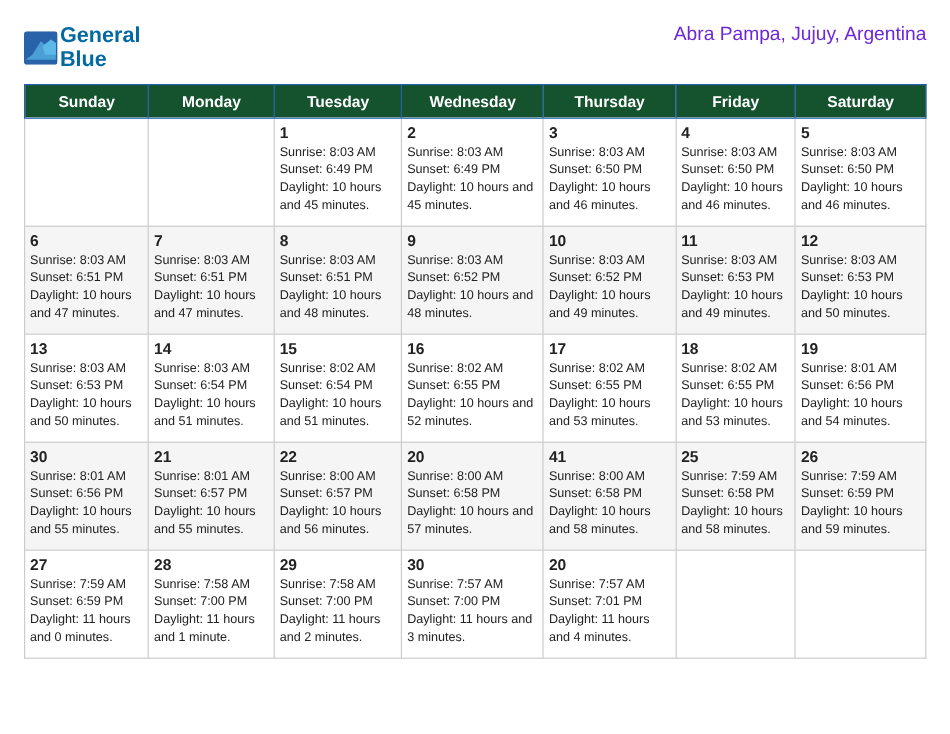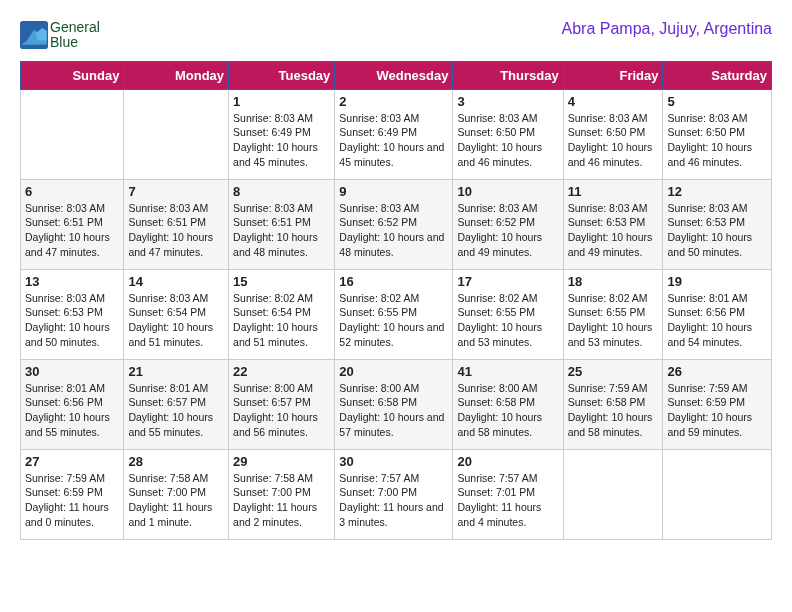--- a/index.html
+++ b/index.html
@@ -14,23 +14,23 @@
       display: flex;
       justify-content: space-between;
       align-items: flex-start;
       margin-bottom: 10px;
     }
     .logo {
       display: flex;
       align-items: center;
     }
     .logo-text {
-      font-size: 14px;
-      font-weight: normal;
-      color: #14532d;
+      font-size: 18px;
+      font-weight: bold;
+      color: #0369a1;
       line-height: 1.1;
     }
     .logo-icon {
       width: 28px;
       height: 28px;
       margin-right: 2px;
     }
     .title-section {
       text-align: right;
     }
@@ -42,24 +42,24 @@
     .subtitle {
       font-size: 16px;
       color: #6d28d9;
     }
     table {
       width: 100%;
       border-collapse: collapse;
       font-size: 11px;
     }
     thead tr th {
-      background-color: #be185d;
+      background-color: #14532d;
       color: #fff;
       padding: 6px 4px;
-      text-align: right;
+      text-align: center;
       font-size: 13px;
       font-weight: bold;
       border: 1px solid #2962a8;
     }
     tbody tr td {
       border: 1px solid #ccc;
       padding: 4px 4px;
       vertical-align: top;
       font-size: 10.5px;
       color: #222;

